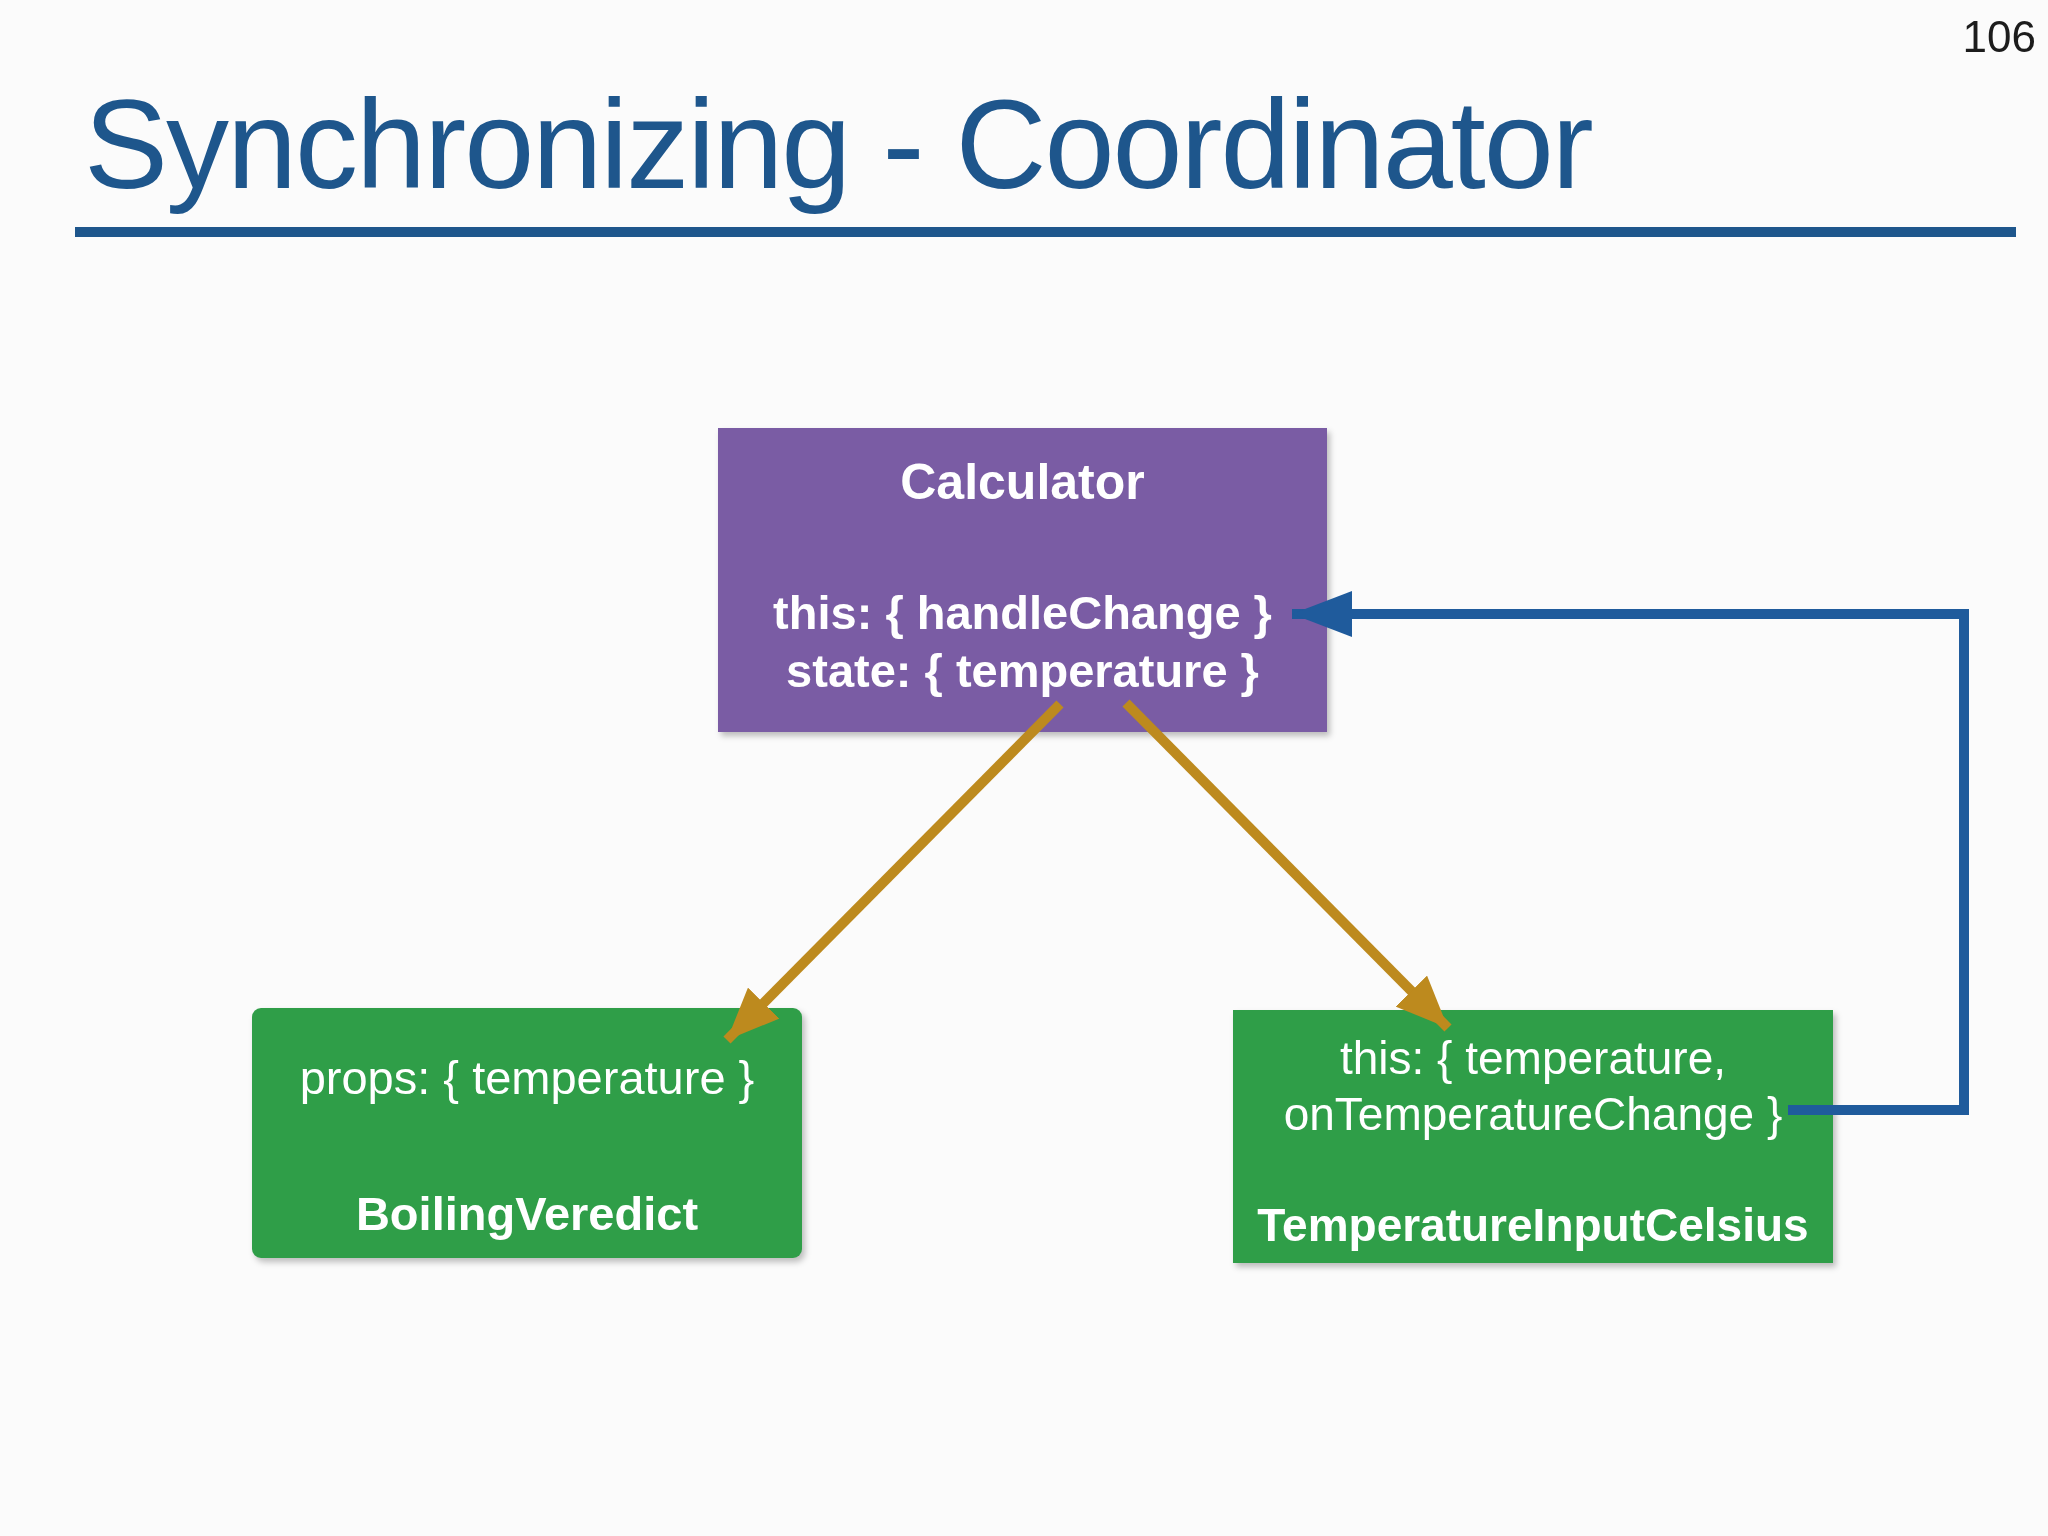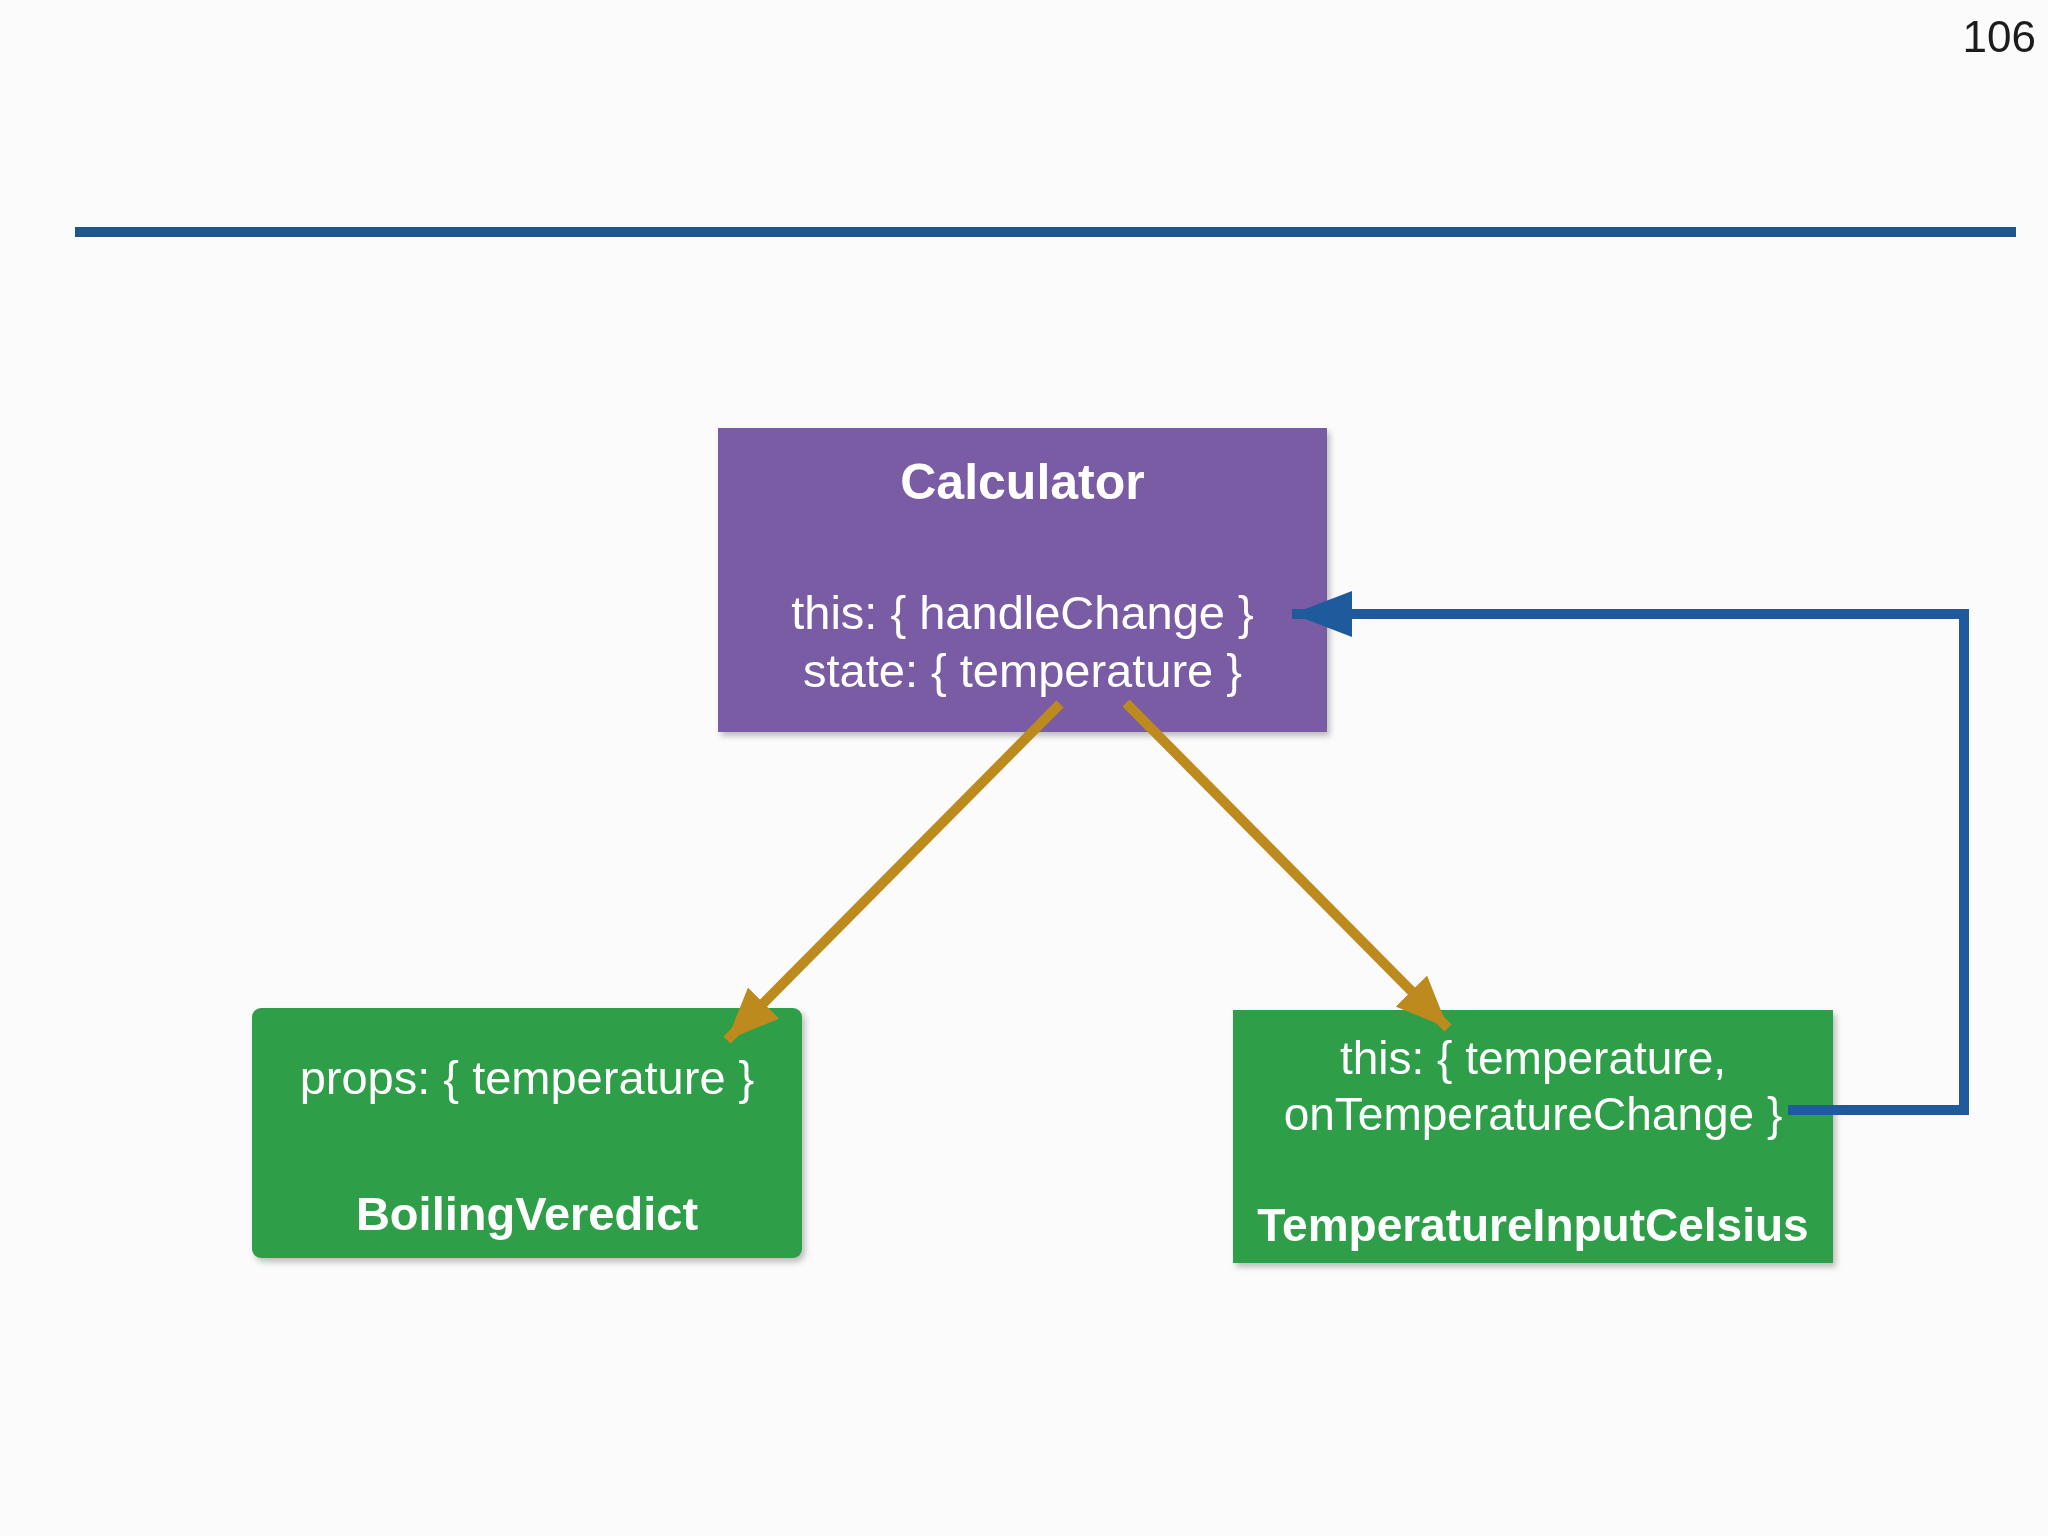--- a/index.html
+++ b/index.html
@@ -65,21 +65,21 @@
     top: 428px;
     width: 609px;
     height: 304px;
     background: #7a5ca4;
     padding: 26px 10px 32px 10px;
   }
   .box-calculator .box-title {
     font-weight: 700;
     font-size: 50px;
   }
-  .box-calculator .state-lines { line-height: 58px; }
+  .box-calculator .state-lines { line-height: 58px; font-weight: bold; }
 
   .box-boiling {
     left: 252px;
     top: 1008px;
     width: 550px;
     height: 250px;
     background: #2f9e48;
     padding: 42px 10px 16px 10px;
     border-radius: 9px;
   }
@@ -103,20 +103,21 @@
     pointer-events: none;
   }
 </style>
 </head>
 <body>
 
 <div class="slide">
 
   <div class="page-number">106</div>
 
+  <h1 class="slide-title">Synchronizing - Coordinator</h1>
   <div class="title-underline"></div>
 
   <div class="box box-calculator">
     <div class="box-title">Calculator</div>
     <div class="state-lines">
       <div>this: { handleChange }</div>
       <div>state: { temperature }</div>
     </div>
   </div>
 

